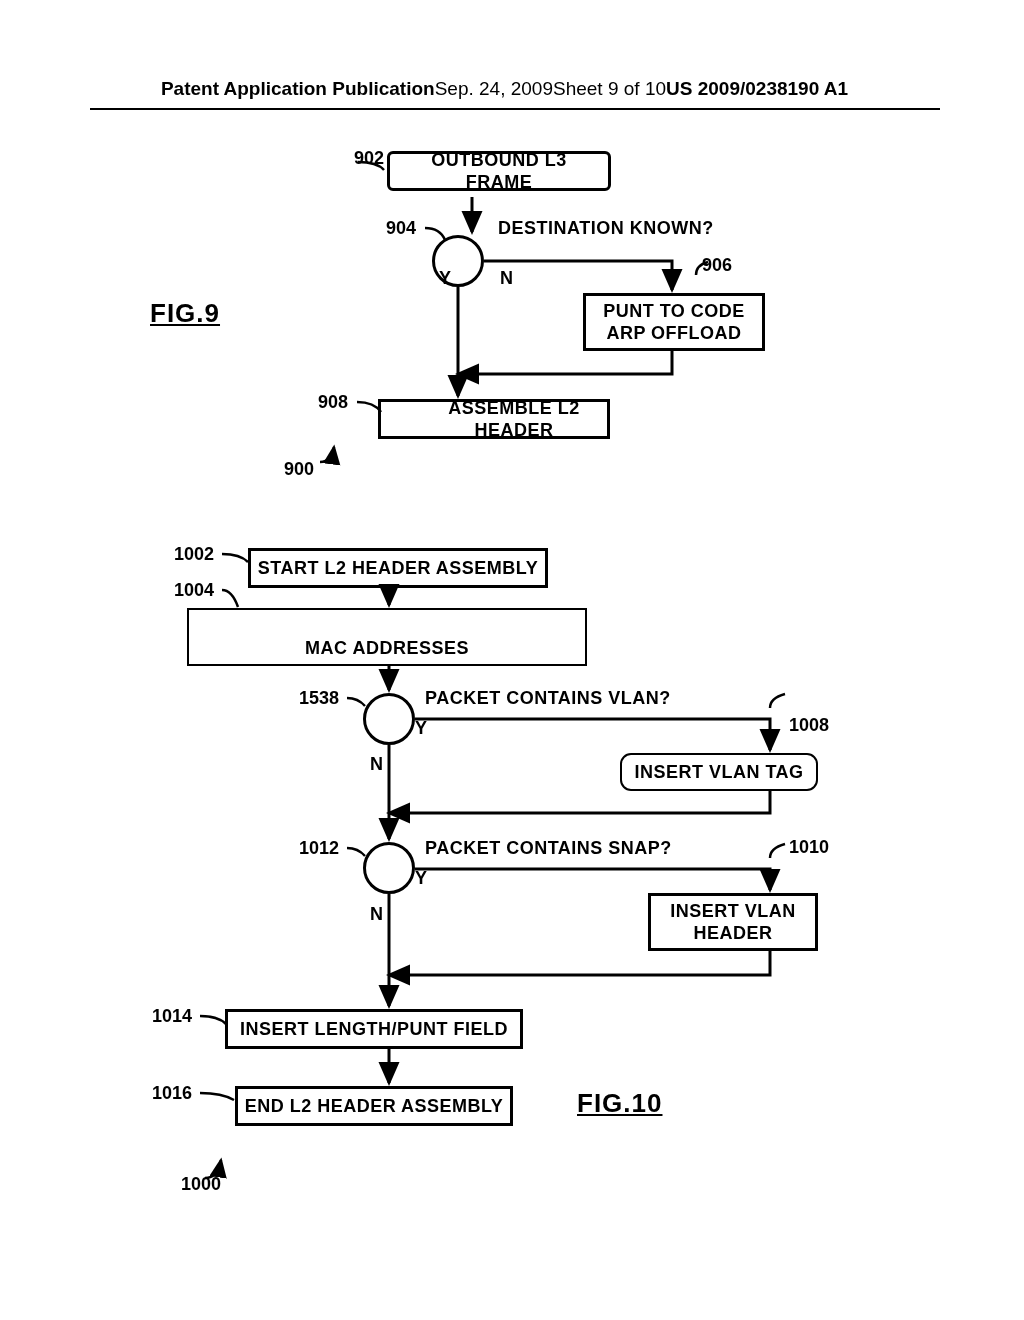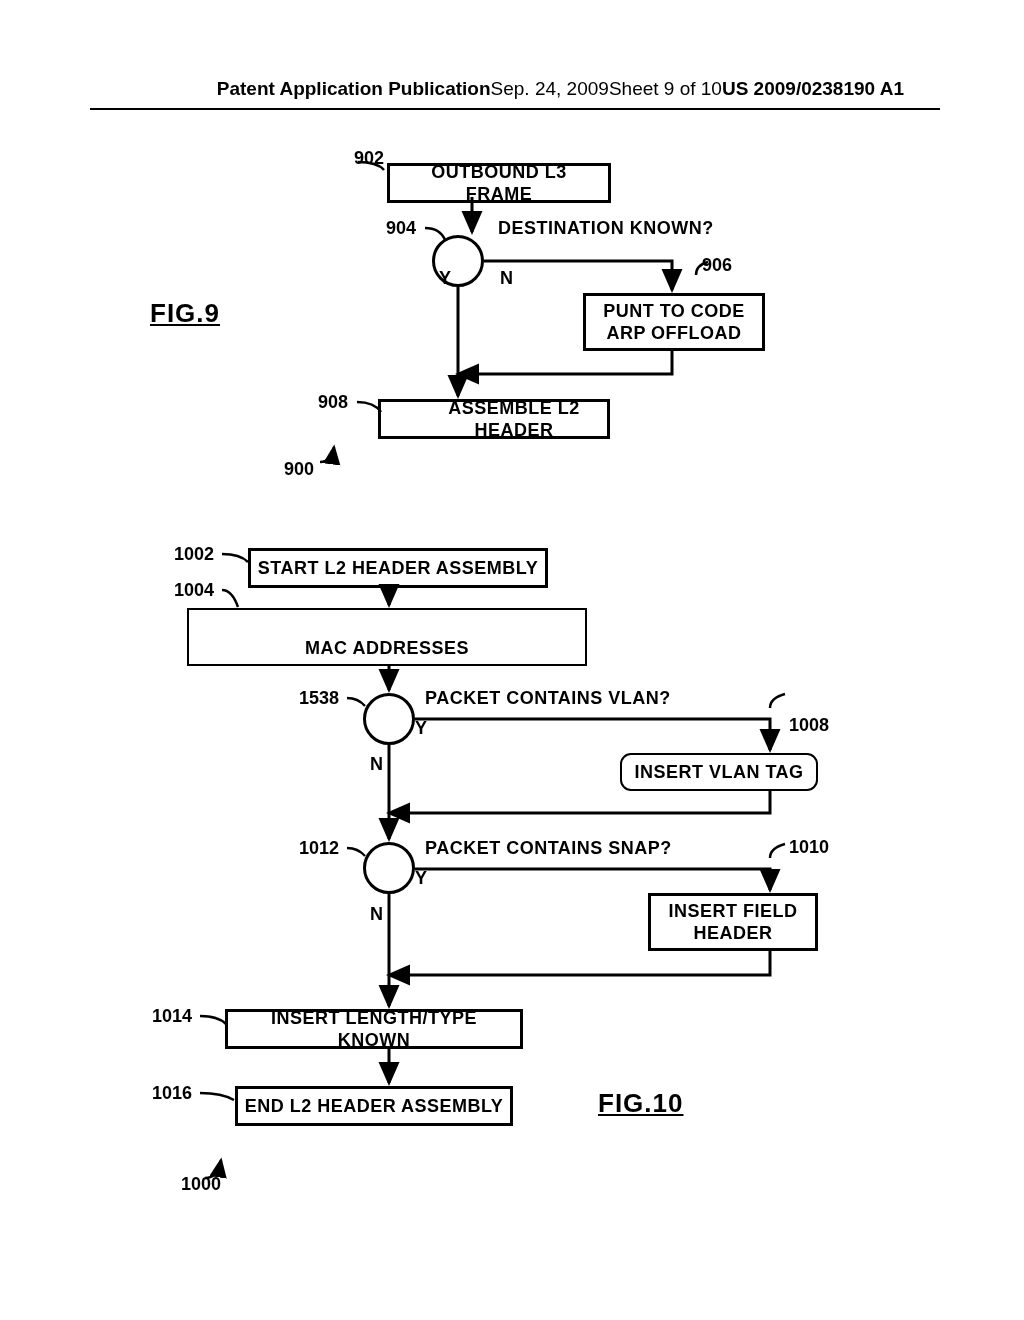--- a/index.html
+++ b/index.html
@@ -10,21 +10,21 @@
     font-family: Arial, Helvetica, sans-serif;
     position: relative;
   }
   .header {
     position: absolute;
     top: 78px;
     left: 0;
     width: 1024px;
     font-size: 19px;
     display: flex;
-    justify-content: flex-end;
+    justify-content: center;
     padding: 0 120px 0 105px;
   }
   .header .left { font-weight: bold; }
   .header .mid { }
   .header .right { font-weight: bold; }
   .hr {
     position: absolute;
     top: 108px;
     left: 90px;
     width: 850px;
@@ -86,21 +86,21 @@
 <body>
 
 <div class="header">
   <span class="left">Patent Application Publication</span>
   <span class="mid">Sep. 24, 2009</span>
   <span class="mid">Sheet 9 of 10</span>
   <span class="right">US 2009/0238190 A1</span>
 </div>
 <div class="hr"></div>
 
-<div class="box" style="left:387px; top:163px; width:224px; height:40px;">
+<div class="box" style="left:387px; top:151px; width:224px; height:40px;border-radius:6px;">
   <span>OUTBOUND L3 FRAME</span>
 </div>
 <div class="num" style="left:319px; top:148px;margin-left:35px;">902</div>
 
 <div class="circle" style="left:432px; top:235px;"></div>
 <div class="label" style="left:498px; top:218px;">DESTINATION KNOWN?</div>
 <div class="num" style="left:386px; top:218px;">904</div>
 <div class="label" style="left:439px; top:268px;">Y</div>
 <div class="label" style="left:500px; top:268px;">N</div>
 
@@ -171,37 +171,37 @@
 <div class="num" style="left:789px; top:687px;margin-top:28px;">1008</div>
 
 <div class="circle" style="left:363px; top:842px;"></div>
 <div class="label" style="left:425px; top:838px;">PACKET CONTAINS SNAP?</div>
 <div class="num" style="left:299px; top:838px;">1012</div>
 <div class="label" style="left:415px; top:868px;">Y</div>
 <div class="label" style="left:370px; top:904px;">N</div>
 
 <div class="box" style="left:648px; top:893px; width:170px; height:58px;">
   <span>
-    <span>INSERT FIELD</span><br>
+    <span>INSERT VLAN</span><br>
     <span>HEADER</span>
   </span>
 </div>
 <div class="num" style="left:789px; top:837px;">1010</div>
 
 <div class="box" style="left:225px; top:1009px; width:298px; height:40px;">
-  <span>INSERT LENGTH/TYPE KNOWN</span>
+  <span>INSERT LENGTH/PUNT FIELD</span>
 </div>
 <div class="num" style="left:152px; top:1006px;">1014</div>
 
 <div class="box" style="left:235px; top:1086px; width:278px; height:40px;">
   <span>END L2 HEADER ASSEMBLY</span>
 </div>
 <div class="num" style="left:152px; top:1083px;">1016</div>
 
-<div class="fig" style="left:598px; top:1088px;text-align:right;">FIG.10</div>
+<div class="fig" style="left:577px; top:1088px;text-align:right;">FIG.10</div>
 <div class="num" style="left:160px; top:1174px;margin-left:21px;">1000</div>
 
 <svg class="net" width="1024" height="1320">
 
   <path d="M222 554 Q240 554 248 562" stroke="#000" stroke-width="2.5" fill="none"></path>
   <path d="M222 590 Q232 590 238 607" stroke="#000" stroke-width="2.5" fill="none"></path>
   <path d="M347 698 Q358 698 365 706" stroke="#000" stroke-width="2.5" fill="none"></path>
   <path d="M347 848 Q358 848 365 856" stroke="#000" stroke-width="2.5" fill="none"></path>
   <path d="M200 1016 Q218 1016 226 1024" stroke="#000" stroke-width="2.5" fill="none"></path>
   <path d="M200 1093 Q222 1093 234 1100" stroke="#000" stroke-width="2.5" fill="none"></path>

